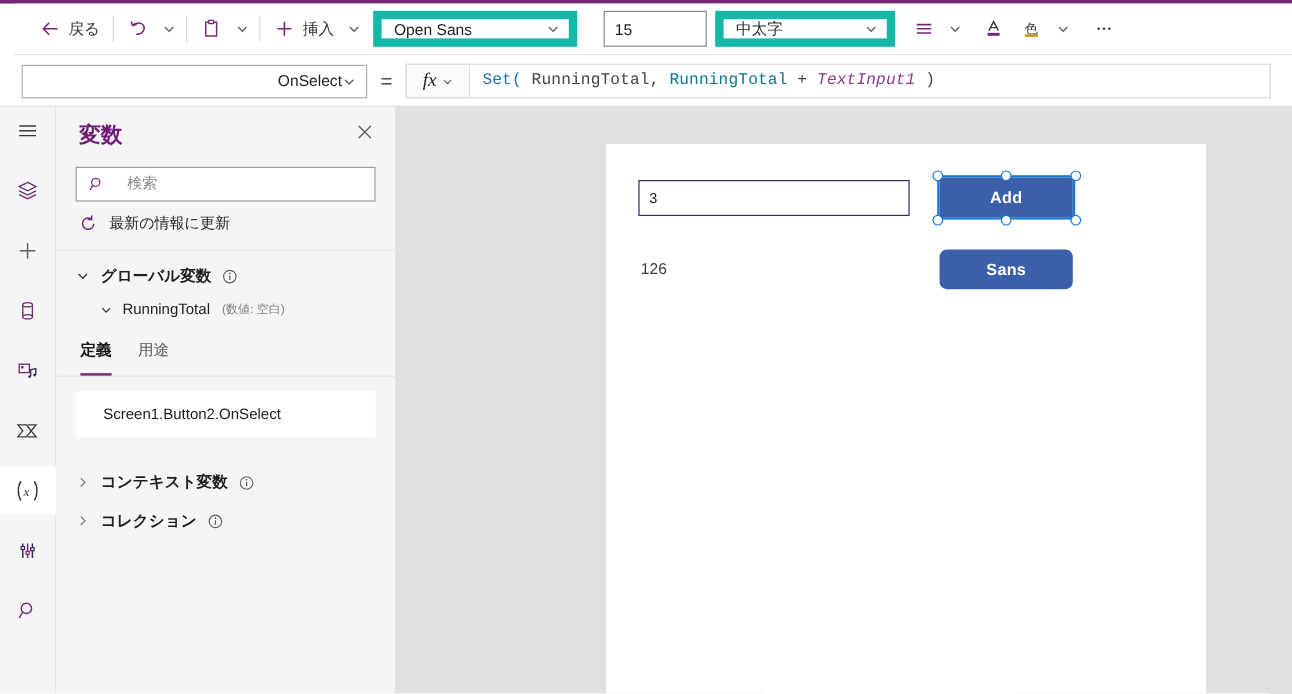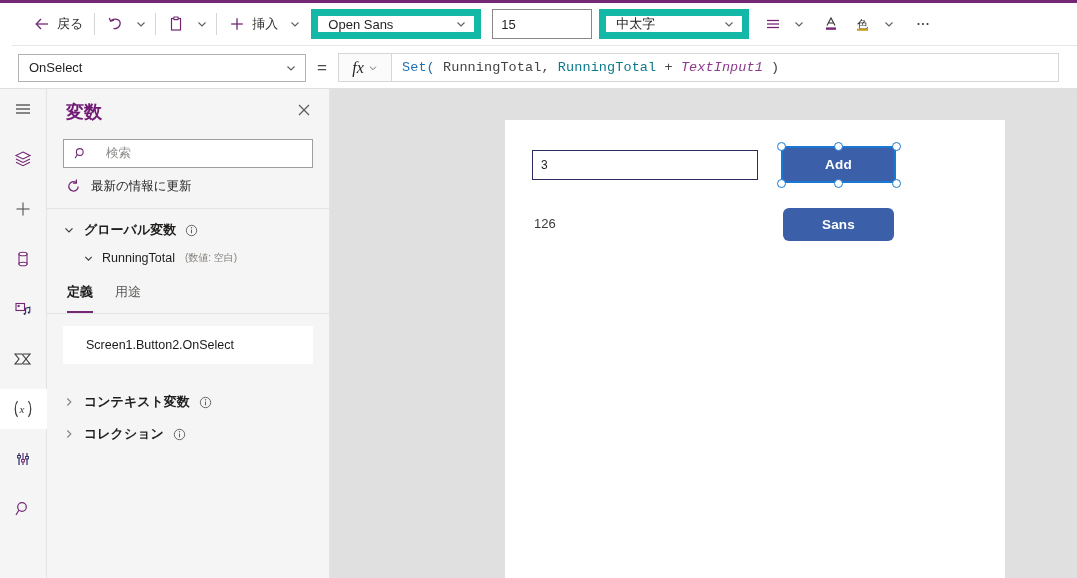--- a/index.html
+++ b/index.html
@@ -50,21 +50,21 @@
 
   
   .fbar {
     position: absolute; left: 0; top: 47px; width: 1077px; height: 42px;
     background: #ffffff; display: flex; align-items: center;
     border-bottom: 1px solid #e1dfdd;
   }
   .prop-select {
     margin-left: 18px; width: 288px; height: 28px;
     border: 1px solid #b3b0ad; background: #fff;
-    display: flex; align-items: center; justify-content: space-between;
+    display: flex; align-items: center; justify-content: flex-end;
     padding: 0 8px 0 10px; font-size: 13px; color: #201f1e;
   }
   .eq { width: 32px; text-align: center; color: #4a4a4a; font-size: 17px; }
   .fx {
     width: 54px; height: 29px; border: 1px solid #d8d6d4;
     background: #fbfbfb; display: flex; align-items: center;
     justify-content: center; gap: 4px;
     font-family: "Liberation Serif", "DejaVu Serif", serif;
     font-style: italic; font-size: 16px; color: #201f1e;
   }
@@ -263,21 +263,21 @@
 
     <div class="tb-select" style="margin-left:6px; width:170px;">
       <span class="v">Open Sans</span>
       <span class="ico">
         <svg width="12" height="12" viewBox="0 0 12 12">
             <path d="M2.5 4.5 L6 8 L9.5 4.5" stroke="#605e5c" stroke-width="1.1" fill="none"></path>
           </svg>
       </span>
     </div>
 
-    <div class="tb-input" style="margin-left:11px; width:100px;">
+    <div class="tb-input" style="margin-left:22px; width:86px;">
       <span>15</span>
     </div>
 
     <div class="tb-select" style="margin-left:7px; width:150px;">
       <span class="v">中太字</span>
       <span class="ico">
         <svg width="12" height="12" viewBox="0 0 12 12">
             <path d="M2.5 4.5 L6 8 L9.5 4.5" stroke="#605e5c" stroke-width="1.1" fill="none"></path>
           </svg>
       </span>

